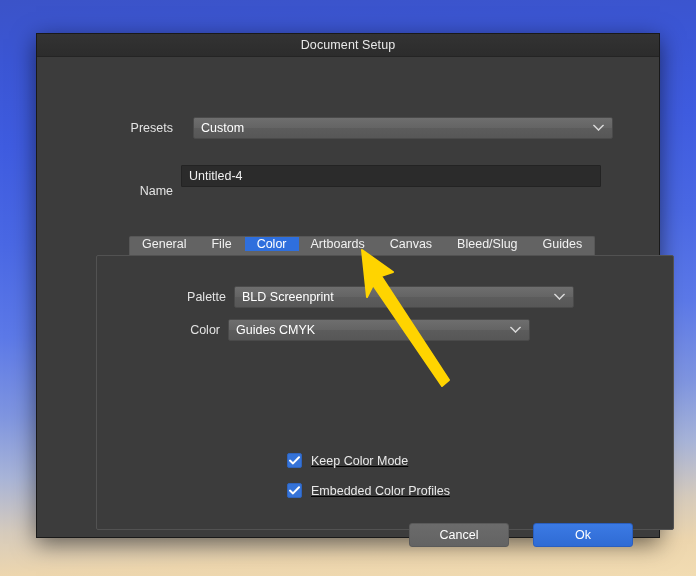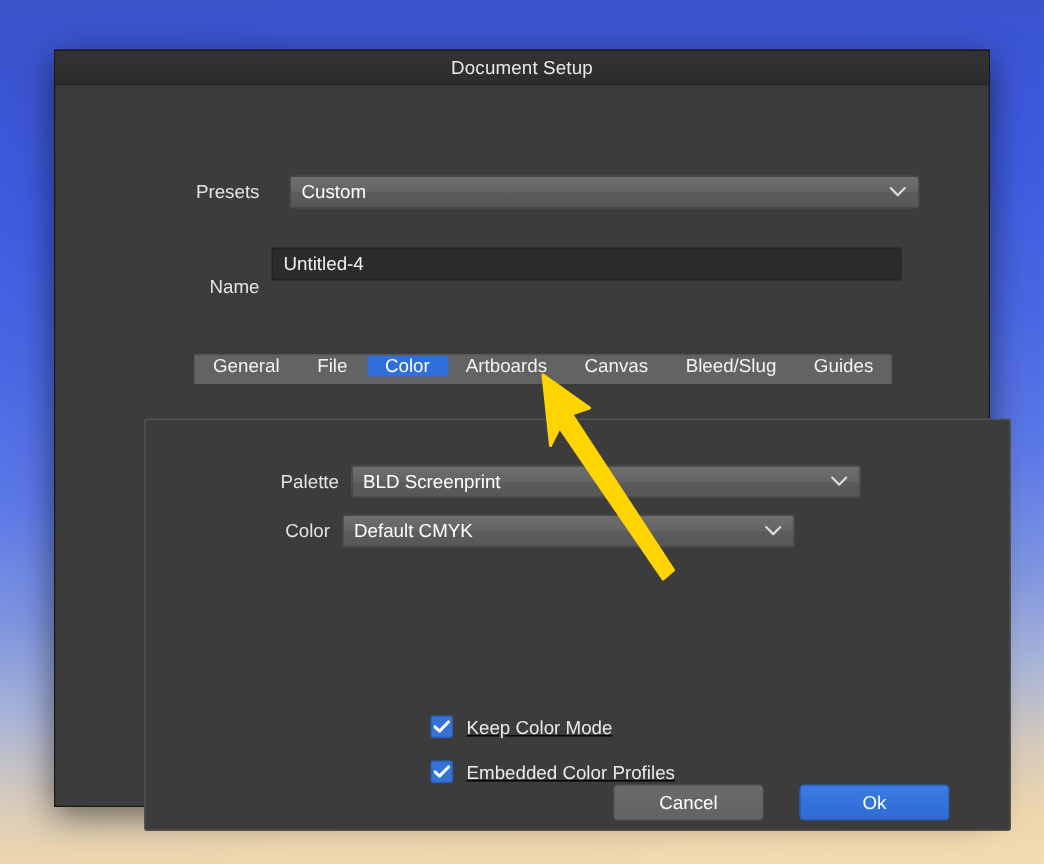--- a/index.html
+++ b/index.html
@@ -156,21 +156,20 @@
   
   #tabpanel {
     position: absolute;
     left: 59px;
     top: 198px;
     width: 578px;
     height: 275px;
     border: 1px solid #525252;
     border-radius: 2px;
     background: #3c3c3c;
-    margin-top: 24px;
   }
 
   
   .checkrow {
     position: absolute;
     display: flex;
     align-items: center;
     text-decoration: underline;
   }
   .checkbox {
@@ -277,21 +276,21 @@
               <svg width="11" height="7" viewBox="0 0 11 7">
                   <path d="M0.8 0.8 L5.5 5.6 L10.2 0.8" fill="none" stroke="#d8d8d8" stroke-width="1.5" stroke-linecap="round" stroke-linejoin="round"></path>
                 </svg>
             </span>
           </div>
         </div>
 
         <div class="field-row" style="left:-59px; top:63px; width:588px;">
           <span class="field-label" style="width:182px;">Color</span>
           <div class="select" style="width:302px; margin-left:8px;">
-            <span>Default CMYK</span>
+            <span>Guides CMYK</span>
             <span class="chev">
               <svg width="11" height="7" viewBox="0 0 11 7">
                   <path d="M0.8 0.8 L5.5 5.6 L10.2 0.8" fill="none" stroke="#d8d8d8" stroke-width="1.5" stroke-linecap="round" stroke-linejoin="round"></path>
                 </svg>
             </span>
           </div>
         </div>
 
         <div class="checkrow" style="left:190px; top:197px;">
           <span class="checkbox">

